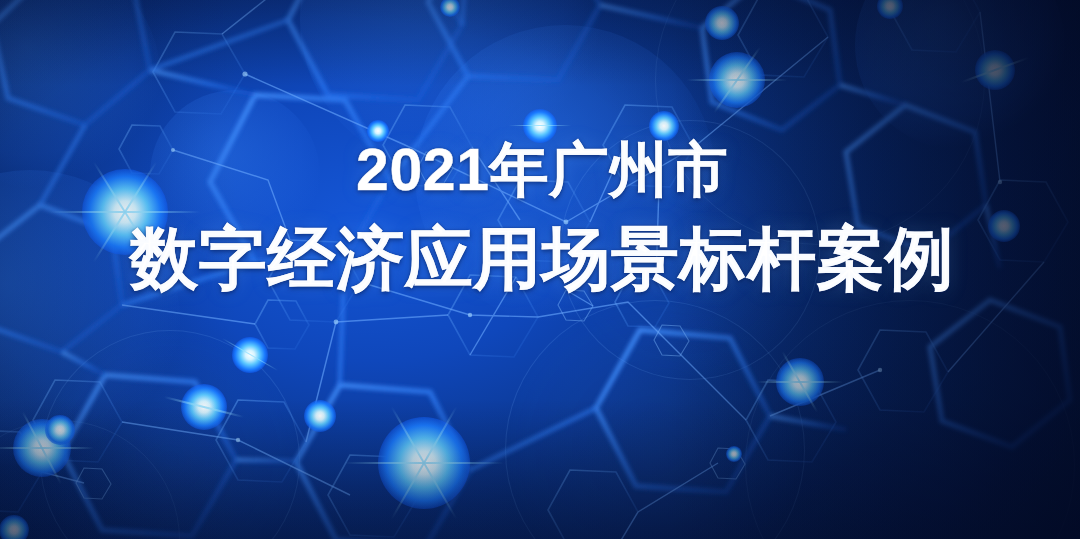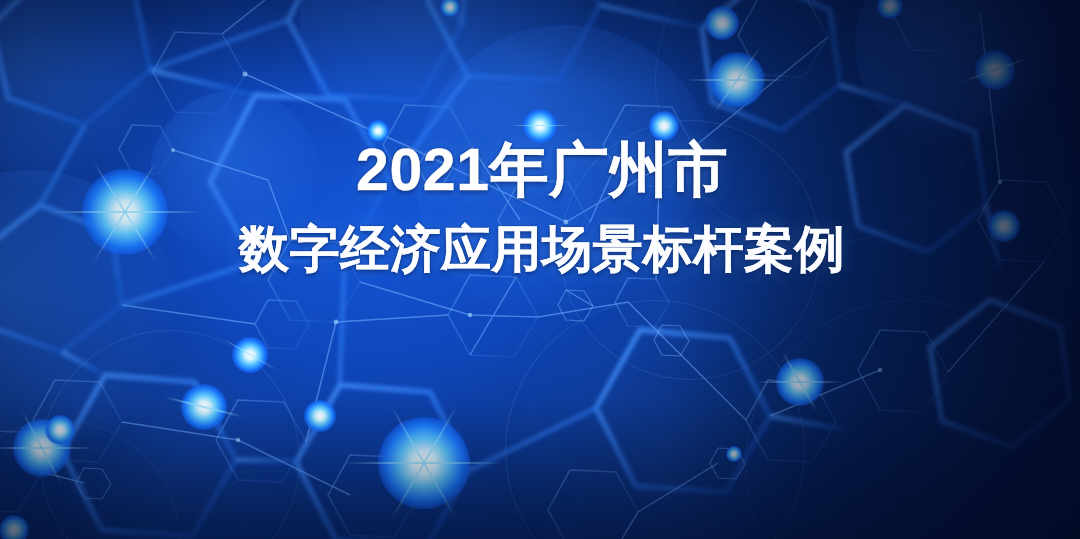--- a/index.html
+++ b/index.html
@@ -64,21 +64,21 @@
     letter-spacing:.01em;
     line-height:1.04;
     white-space:nowrap;
     text-shadow:
       0 0 2px rgba(10,40,110,.75),
       0 2px 5px rgba(4,20,70,.55),
       0 0 18px rgba(120,190,255,.25);
     -webkit-text-stroke:0.5px rgba(250,252,255,.9);
   }
   .title-line.l1{font-size:59px;}
-  .title-line.l2{font-size:50px;margin-top:22px;}
+  .title-line.l2{font-size:68px;margin-top:22px;}
 </style>
 </head>
 <body>
 
 <div class="banner">
 
   <div class="bokeh fill" style="left:-70px;  top:-40px;  width:230px; height:230px;"></div>
   <div class="bokeh fill" style="left:-120px; top:170px; width:300px; height:300px;"></div>
   <div class="bokeh ring" style="left:40px;   top:330px; width:260px; height:260px;"></div>
   <div class="bokeh fill" style="left:300px;  top:-130px;width:300px; height:300px;"></div>

